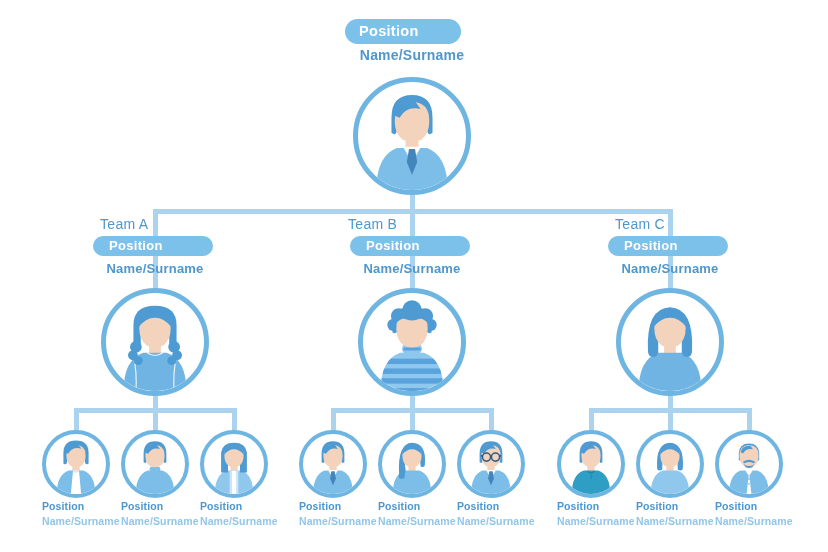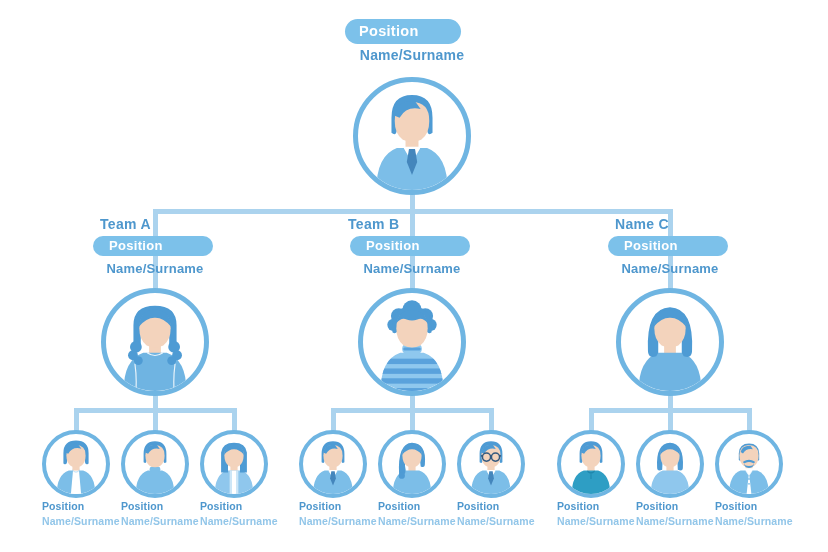--- a/index.html
+++ b/index.html
@@ -7,21 +7,21 @@
     position:relative;width:828px;height:552px;background:#fff;
     font-family:"Liberation Sans",sans-serif;overflow:hidden;
     --line:#ABD3EE;--border:#6FB5E2;--pill:#7CC1EA;--tp:#4E97CD;--ts:#92C6E9;
   }
   .line{position:absolute;background:var(--line);z-index:0;}
   .pill{
     position:absolute;z-index:2;background:var(--pill);color:#fff;font-weight:700;
     border-radius:999px;box-sizing:content-box;letter-spacing:.3px;
   }
   .name{position:absolute;z-index:2;color:var(--tp);font-weight:700;text-align:center;letter-spacing:.2px;}
-  .tlabel{position:absolute;z-index:2;color:var(--tp);font-weight:700;font-size:14px;letter-spacing:.3px;}
+  .tlabel{position:absolute;z-index:2;color:var(--tp);font-weight:400;font-size:14px;letter-spacing:.3px;}
   .circle{
     position:absolute;z-index:1;background:#fff;border:5px solid var(--border);
     border-radius:50%;overflow:hidden;box-sizing:content-box;
   }
   .circle svg{display:block;width:100%;height:100%;}
   .clabels{position:absolute;z-index:2;white-space:nowrap;}
   .cpos{color:var(--tp);font-weight:700;font-size:10.5px;line-height:15px;letter-spacing:.1px;}
   .cname{color:var(--ts);font-weight:700;font-size:10.5px;line-height:15px;letter-spacing:.1px;}
 </style>
 </head>
@@ -211,21 +211,21 @@
             <circle cx="42.5" cy="38.5" r="6.8"></circle>
             <circle cx="57.5" cy="38.5" r="6.8"></circle>
             <path d="M49.3 37.5 L50.7 37.5 M35.7 37.5 L33.5 35.5 M64.3 37.5 L66.5 35.5"></path>
           </g>
         </svg>
       </div>
       <div class="clabels" style="left:457px;top:499px;">
         <div class="cpos">Position</div>
         <div class="cname">Name/Surname</div>
       </div>
-      <div class="tlabel" style="left:615px;top:216px;">Name C</div>
+      <div class="tlabel" style="left:615px;top:216px;">Team C</div>
       <div class="pill" style="left:608px;top:236px;width:104px;height:20px;line-height:20px;font-size:13px;padding-left:16px;">Position</div>
       <div class="name" style="left:590px;top:261px;width:160px;font-size:13px;">Name/Surname</div>
       <div class="circle" style="left:616px;top:288px;width:98px;height:98px;border-width:5px;">
         <svg viewBox="0 0 100 100">
           <rect x="44" y="42" width="12" height="22" fill="#F3D3BC"></rect>
           <path d="M18 100 Q18 68 38 61 L62 61 Q82 68 82 100 Z" fill="#6FB4E2"></path>
           <path d="M27.5 59 Q25.5 15.5 50 14.5 Q74.5 15.5 72.5 59 Q72.5 67.5 64 64.5 L62 61 L62 36.5 Q60 25.5 50 25.5 Q40 25.5 38 36.5 L38 61 L36 64.5 Q27.5 67.5 27.5 59 Z" fill="#4E9BD4"></path>
           <path d="M34 36 Q34 18.5 50 18.5 Q66 18.5 66 36 Q66 48 58.5 53.5 Q50 57.5 41.5 53.5 Q34 48 34 36 Z" fill="#F3D3BC"></path>
           <path d="M33.5 34.5 Q34.5 17 50 17 Q65.5 17 66.5 34.5 Q58.5 25 50 25.3 Q41.5 25 33.5 34.5 Z" fill="#4E9BD4"></path>
         </svg>

